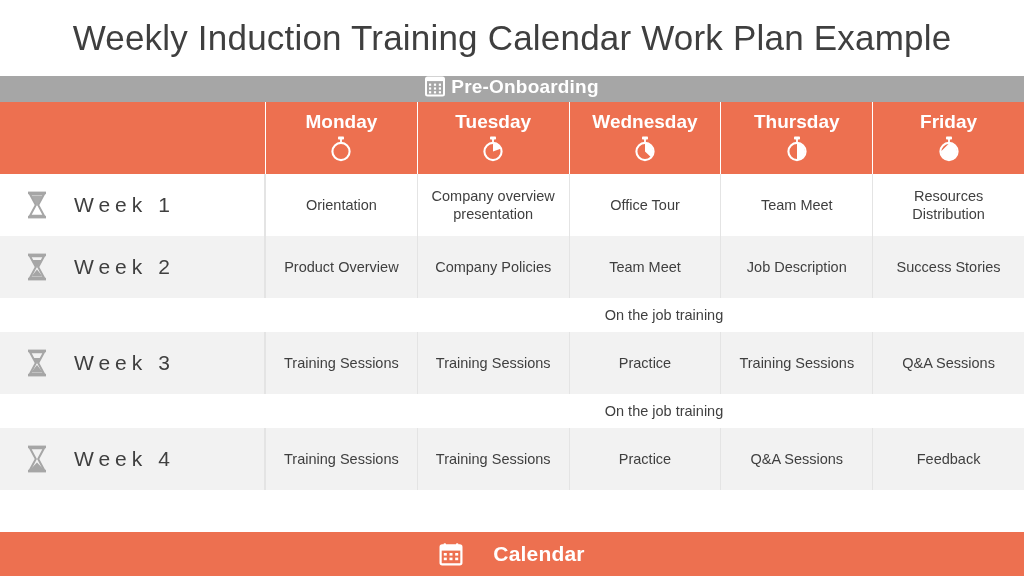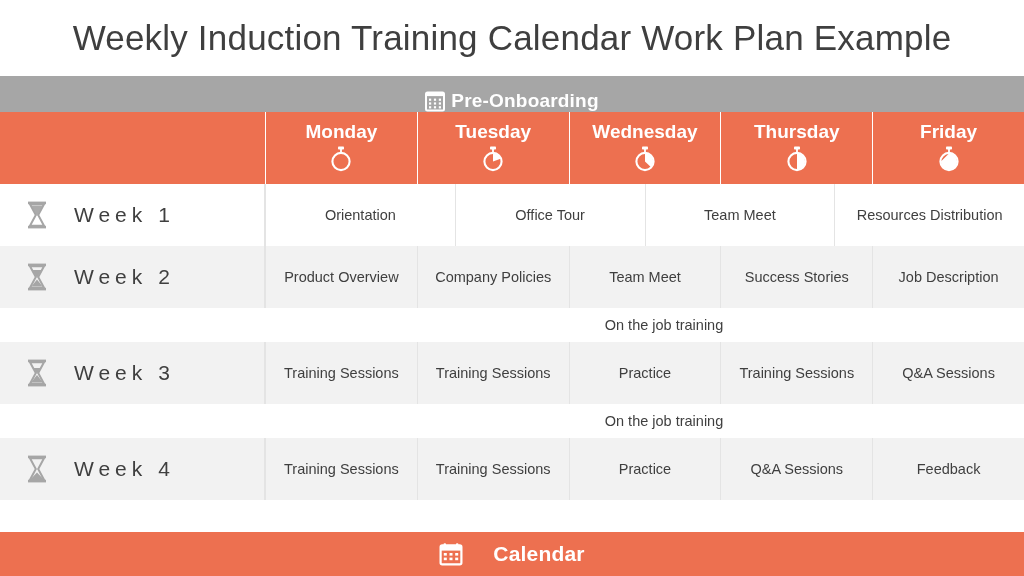--- a/index.html
+++ b/index.html
@@ -35,24 +35,24 @@
   .slide-title {
     font-size: 35px;
     font-weight: 400;
     color: #3f3f3f;
     letter-spacing: 0.2px;
     white-space: nowrap;
   }
 
   
   .banner {
-    height: 36px;
+    height: 26px;
     background: #a6a6a6;
     display: flex;
-    align-items: flex-end;
+    align-items: flex-start;
     justify-content: center;
     gap: 6px;
     flex: 0 0 auto;
   }
   .banner-label {
     color: #ffffff;
     font-size: 19px;
     font-weight: bold;
     letter-spacing: 0.2px;
   }
@@ -295,20 +295,21 @@
           <svg width="26" height="30" viewBox="0 0 26 30" aria-hidden="true">
             <rect x="4" y="1.6" width="18" height="2.6" fill="#a6a6a6"></rect>
             <rect x="4" y="25.8" width="18" height="2.6" fill="#a6a6a6"></rect>
             <path d="M6 4.2 L20 4.2 L14.2 15 L20 25.8 L6 25.8 L11.8 15 Z" fill="none" stroke="#a6a6a6" stroke-width="2"></path>
             <path d="M6.9 5.4 L19.1 5.4 L13 16 Z" fill="#a6a6a6" opacity="0.95"></path>
           </svg>
         </span>
         <span class="week-label">Week 1</span>
       </div>
       <div class="day-cell">Orientation</div>
+      <div class="day-cell">Company overview presentation</div>
       <div class="day-cell">Office Tour</div>
       <div class="day-cell">Team Meet</div>
       <div class="day-cell">Resources Distribution</div>
     </div>
 
     <div class="row week-row alt">
       <div class="label-cell">
         <span class="hourglass-icon">
           <svg width="26" height="30" viewBox="0 0 26 30" aria-hidden="true">
             <rect x="4" y="1.6" width="18" height="2.6" fill="#a6a6a6"></rect>
@@ -316,22 +317,22 @@
             <path d="M6 4.2 L20 4.2 L14.2 15 L20 25.8 L6 25.8 L11.8 15 Z" fill="none" stroke="#a6a6a6" stroke-width="2"></path>
             <path d="M8.4 8 L17.6 8 L13 16 Z" fill="#a6a6a6"></path>
             <path d="M13 17.5 L18.6 24.6 L7.4 24.6 Z" fill="#a6a6a6"></path>
           </svg>
         </span>
         <span class="week-label">Week 2</span>
       </div>
       <div class="day-cell">Product Overview</div>
       <div class="day-cell">Company Policies</div>
       <div class="day-cell">Team Meet</div>
+      <div class="day-cell">Job Description</div>
       <div class="day-cell">Success Stories</div>
-      <div class="day-cell">Job Description</div>
     </div>
 
     <div class="divider-row">
       <div class="label-cell"></div>
       <div class="spacer-cells">
         <span class="divider-text">On the job training</span>
       </div>
     </div>
 
     <div class="row week-row alt">

